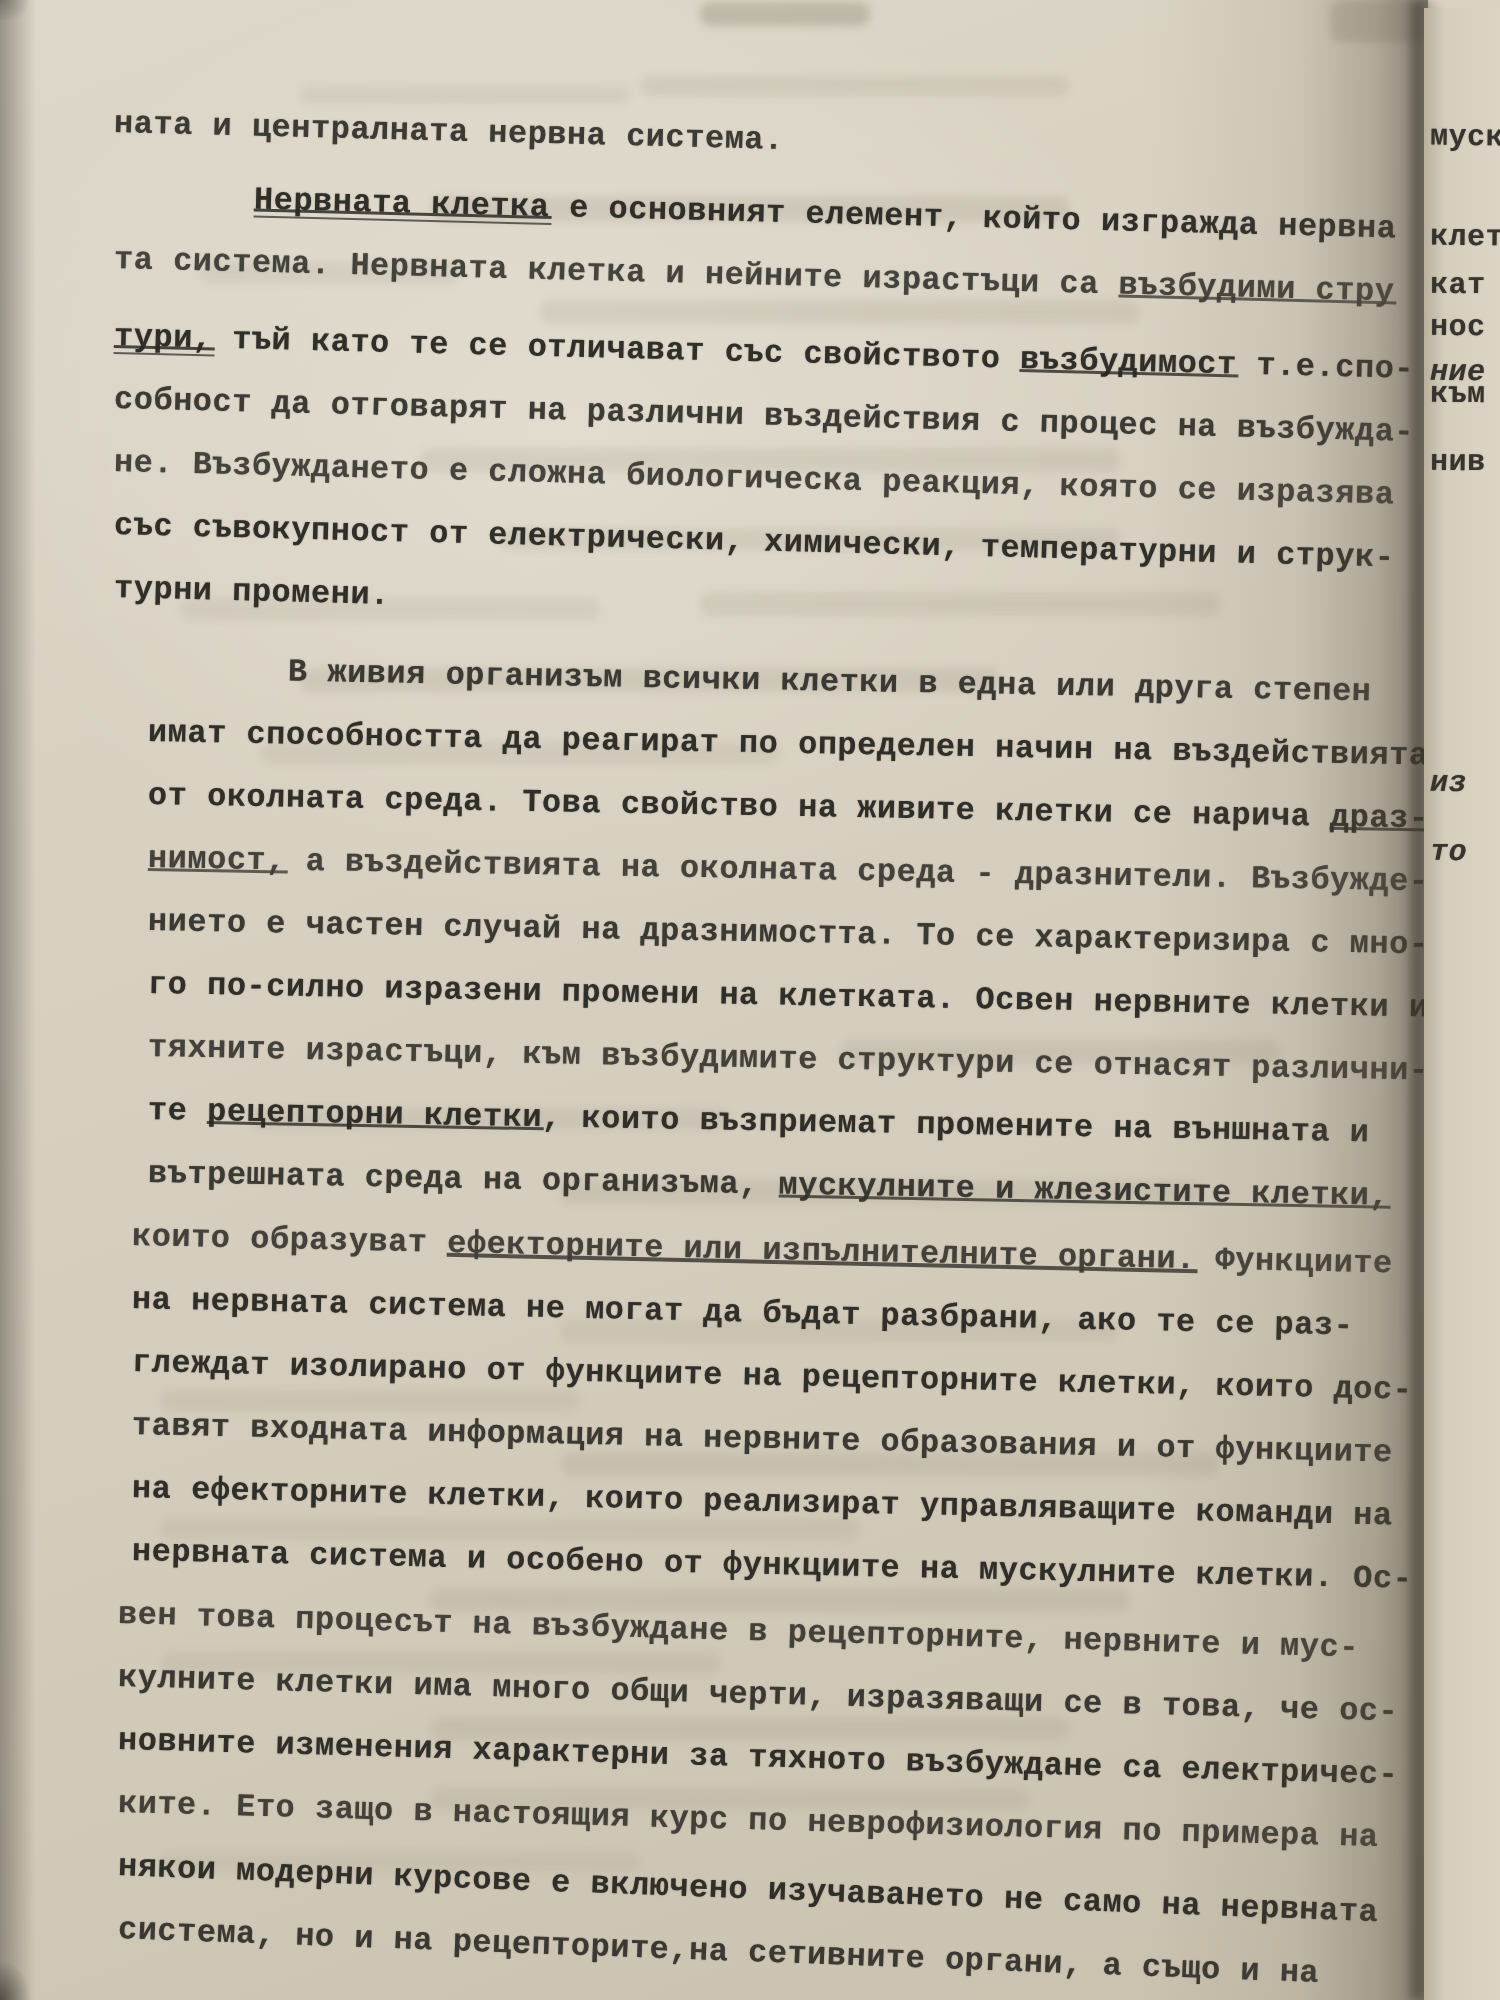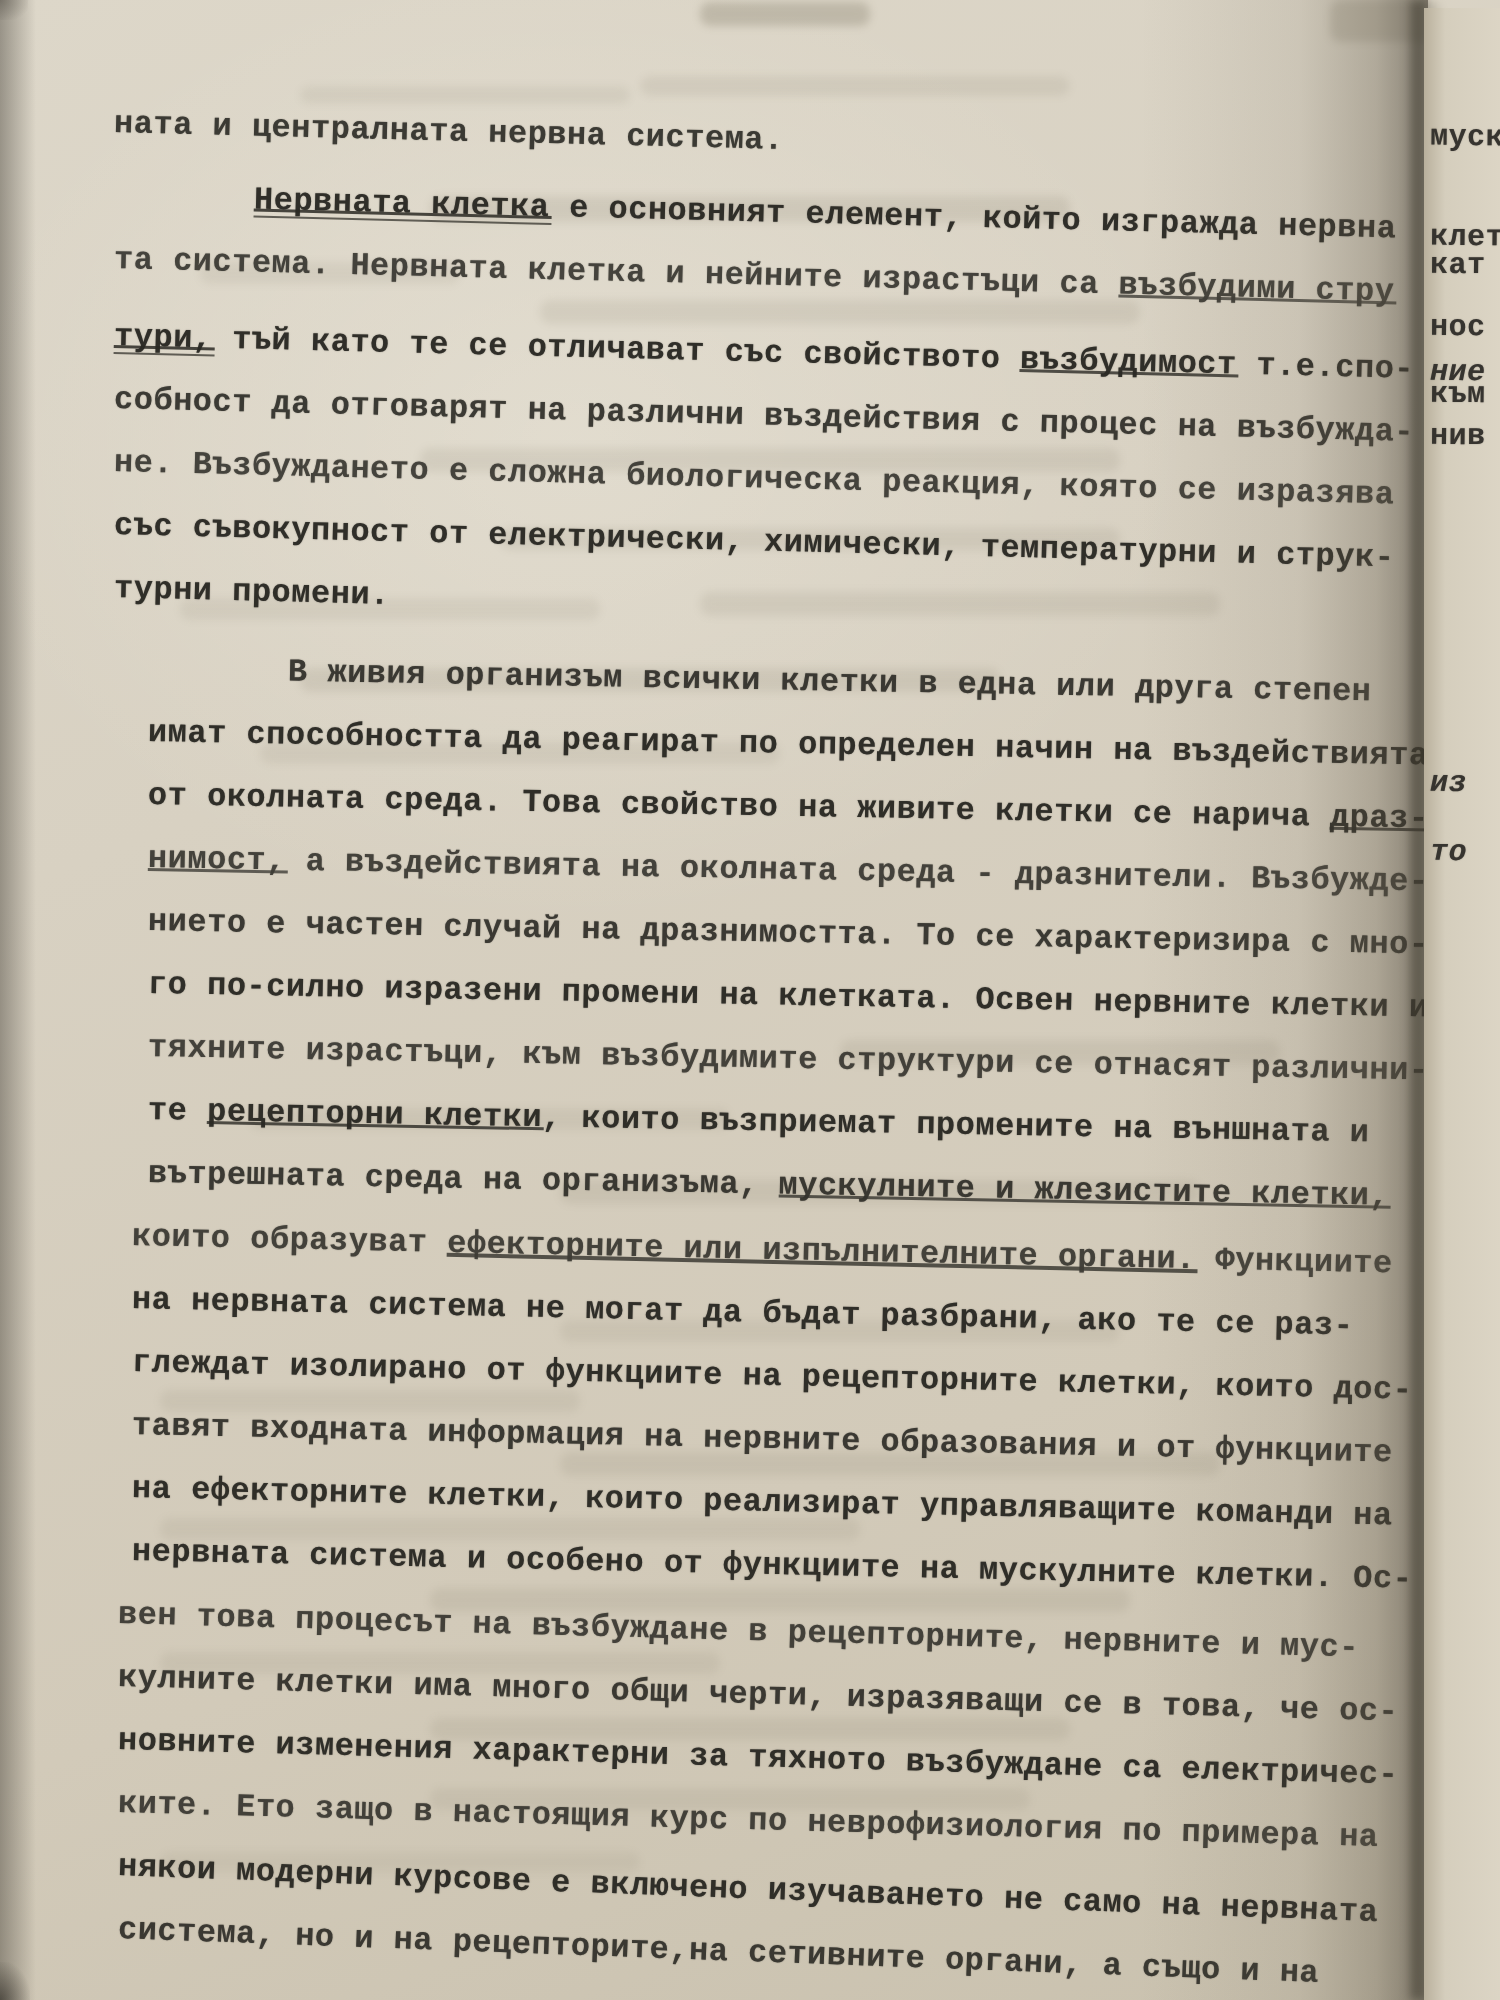--- a/index.html
+++ b/index.html
@@ -148,24 +148,24 @@
       <div class="line"><span class="useg">новните изменения характерни за тяхното възбуждане са електричес-</span></div>
       <div class="line"><span class="useg">ките. Ето защо в настоящия курс по неврофизиология по примера на</span></div>
       <div class="line"><span class="useg">някои модерни курсове е включено изучаването не само на нервната</span></div>
       <div class="line"><span class="useg">система, но и на рецепторите,на сетивните органи, а също и на</span></div>
     </div>
   <div class="gutter-shadow"></div>
   <div class="crease"></div>
   <div class="right-page" id="rightpage">
       <div class="right-frag" style="top: 112px;">муск</div>
       <div class="right-frag" style="top: 212px;">клет</div>
-      <div class="right-frag" style="top: 240px;">кат</div>
+      <div class="right-frag" style="top: 260px;">кат</div>
       <div class="right-frag" style="top: 302px; font-family: Liberation Mono, monospace;">нос</div>
       <div class="right-frag" style="top: 347px; font-style: italic;">ние</div>
       <div class="right-frag" style="top: 369px;">към</div>
-      <div class="right-frag" style="top: 411px;">нив</div>
+      <div class="right-frag" style="top: 437px;">нив</div>
       <div class="right-frag" style="top: 758px; font-style: italic;">из</div>
       <div class="right-frag" style="top: 827px; font-style: italic;">то</div>
     </div>
   <div class="left-edge"></div>
   <div class="corner-tl"></div>
   <div class="corner-bl"></div>
 </div>
 
 </body></html>

